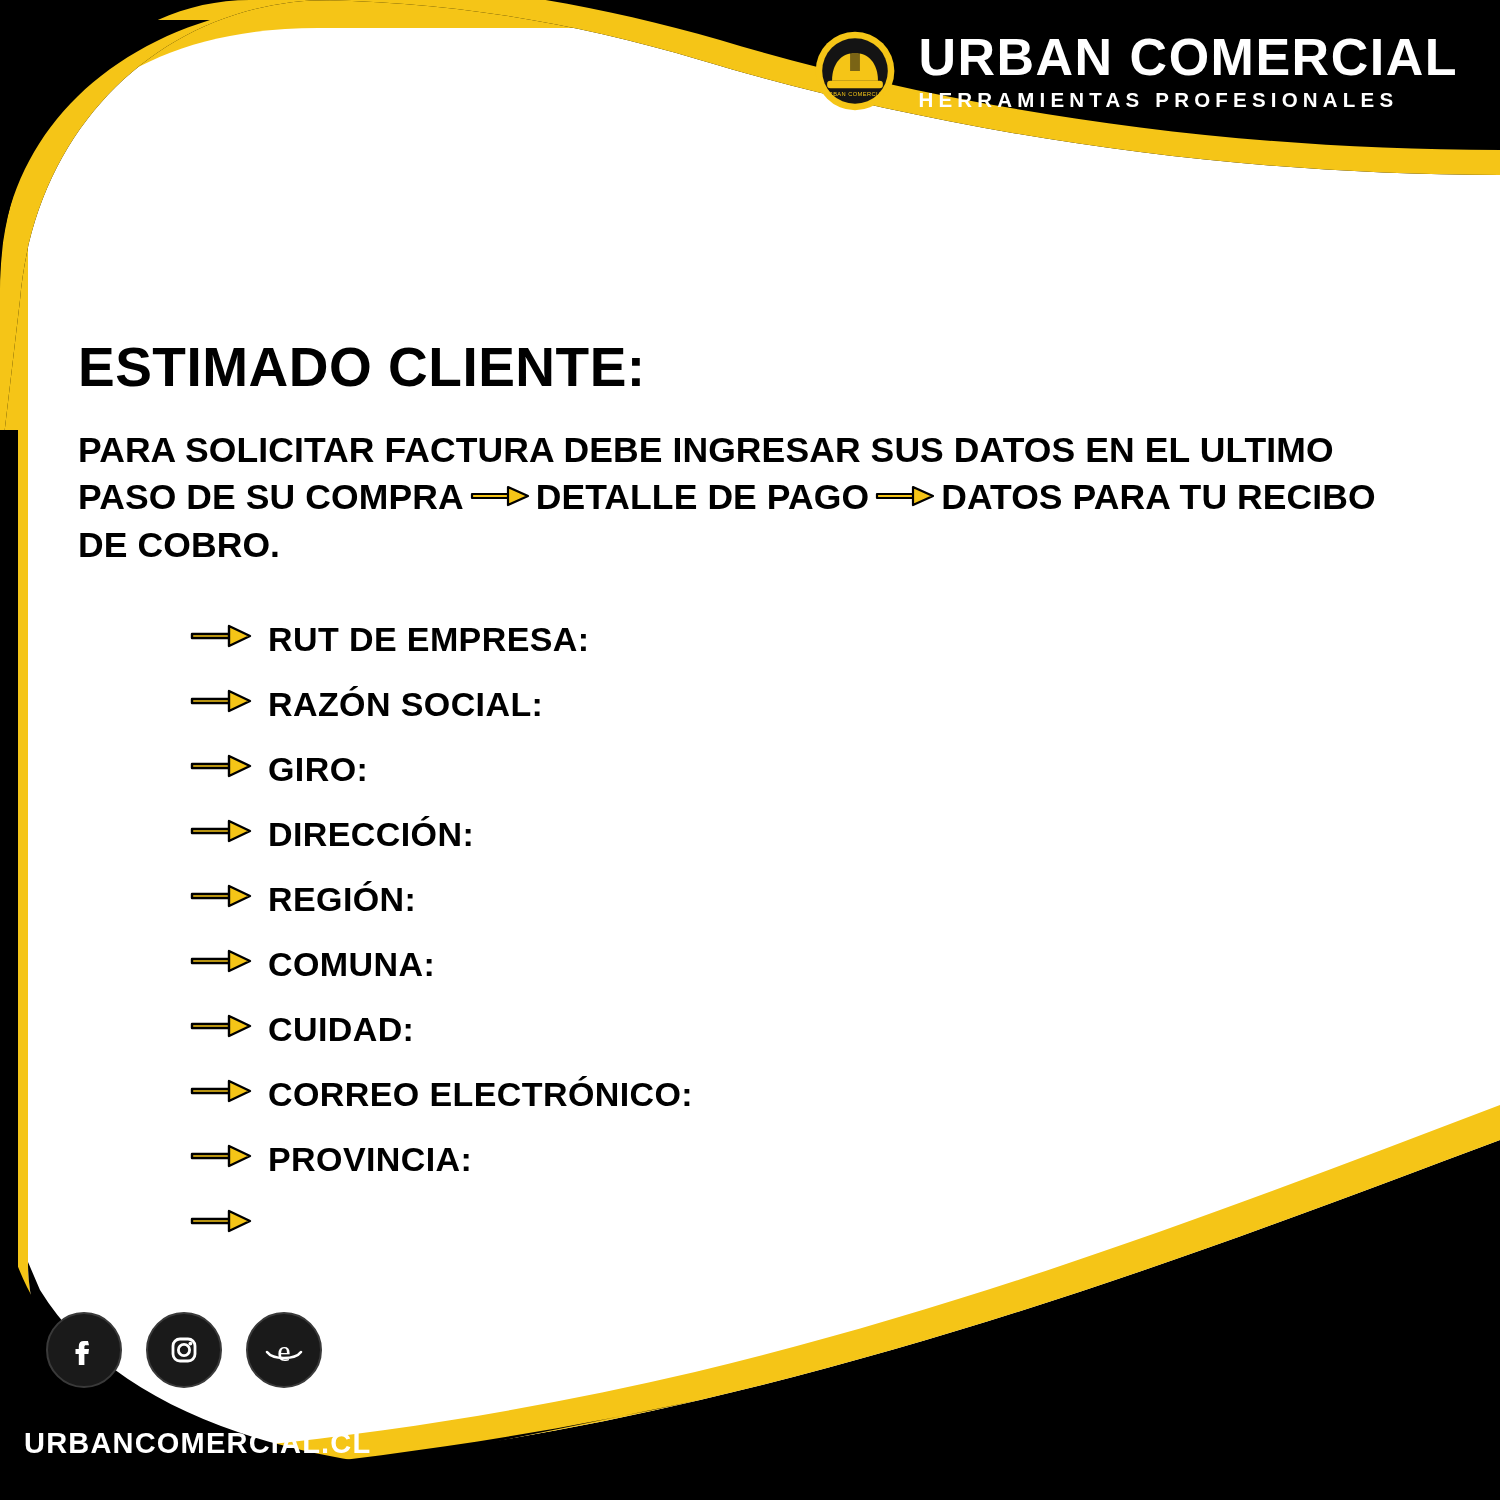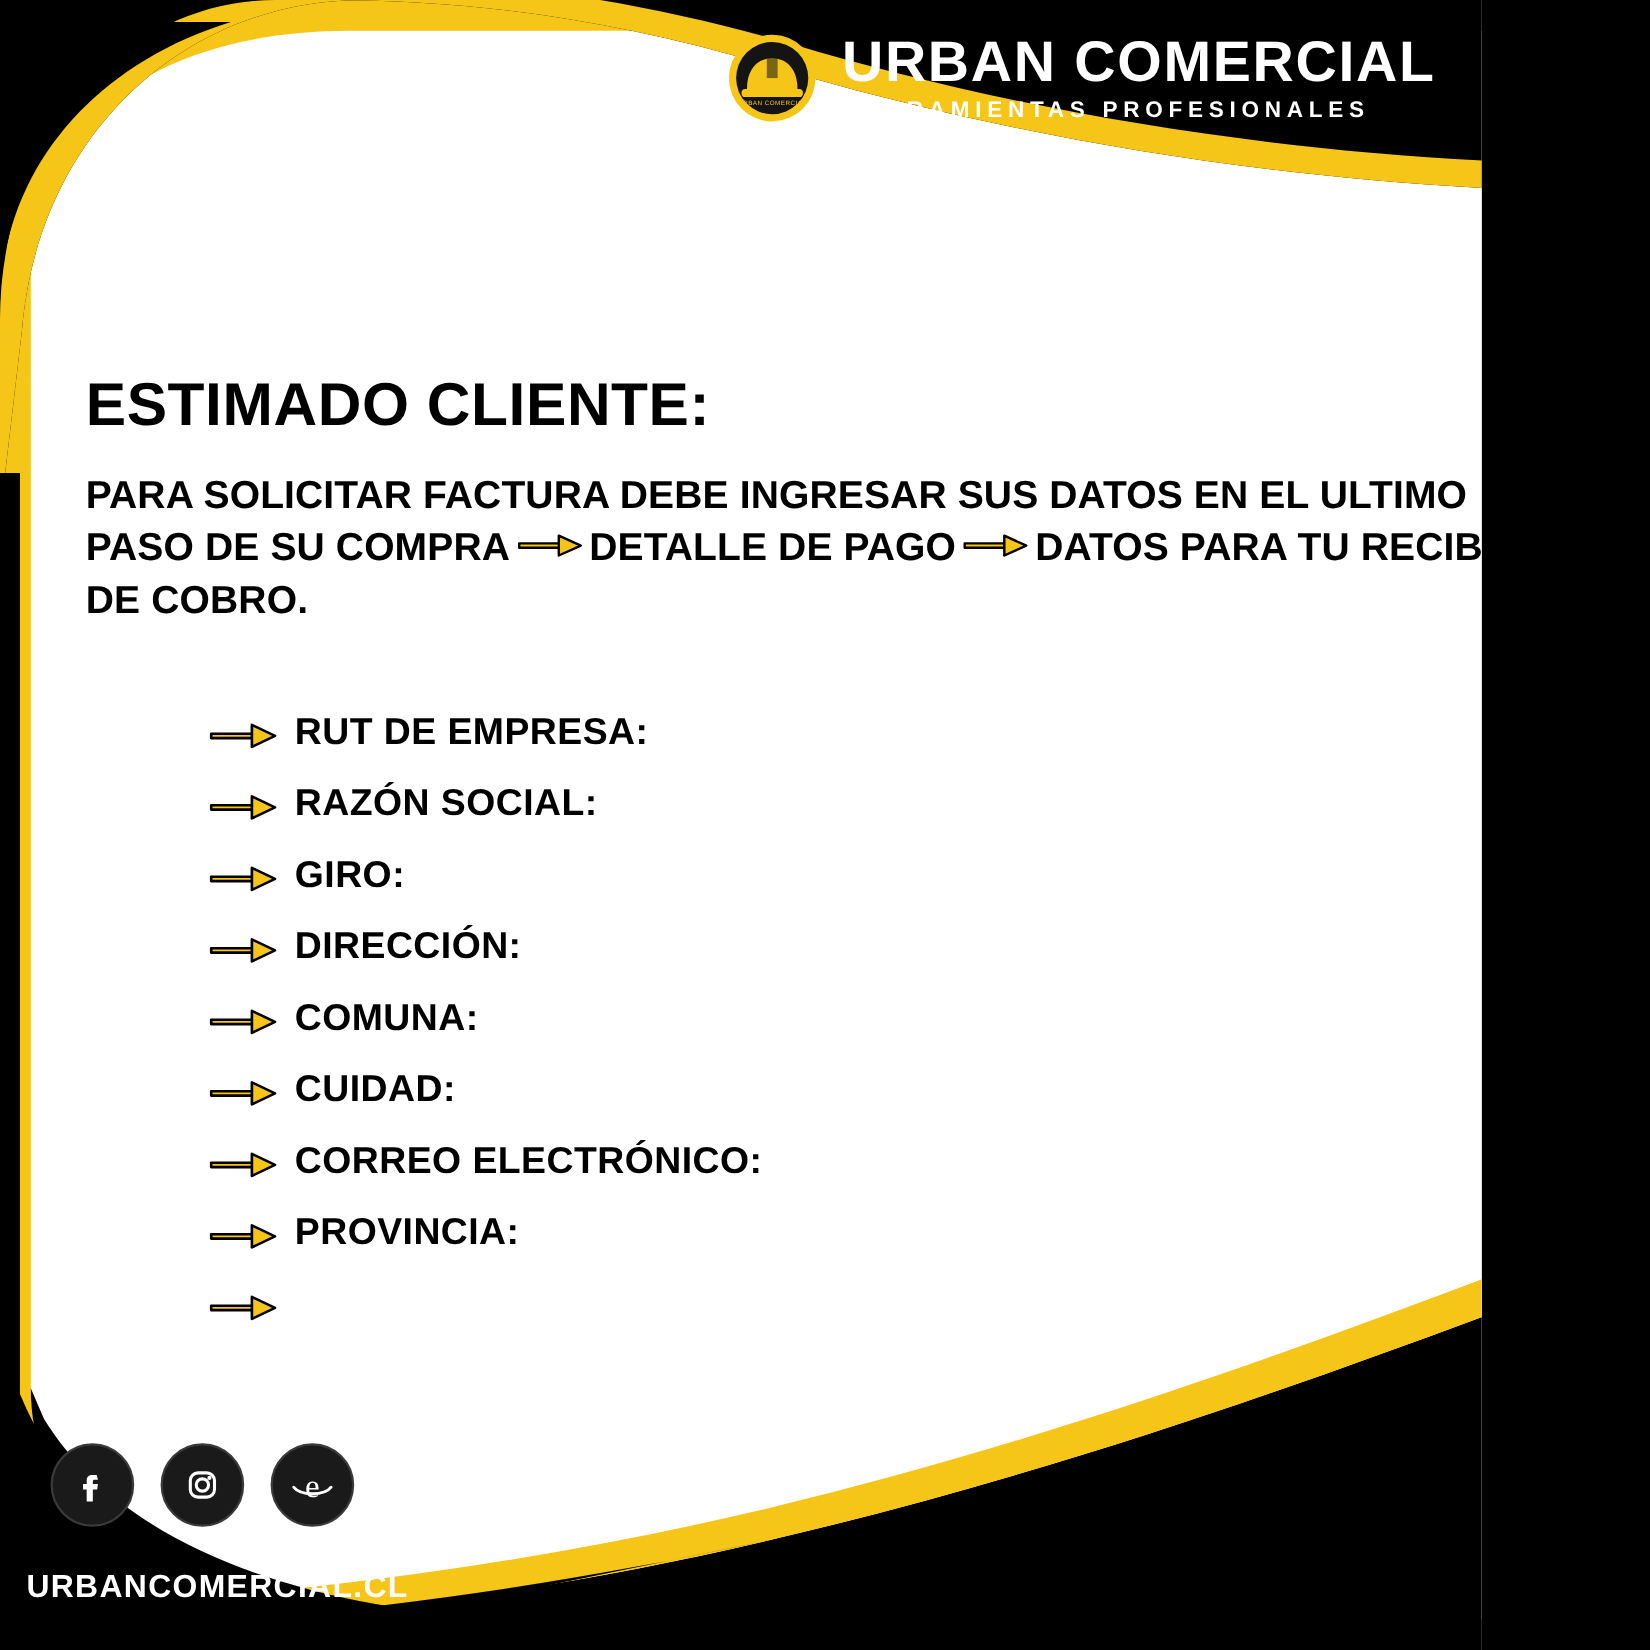--- a/index.html
+++ b/index.html
@@ -9,21 +9,21 @@
   body {
     width: 1500px;
     height: 1500px;
     background: #000000;
     font-family: "Liberation Sans", sans-serif;
     overflow: hidden;
   }
 
   #poster {
     position: relative;
-    width: 1347px;
+    width: 1500px;
     height: 1500px;
     background: #be185d;
     overflow: hidden;
   }
 
   
   .deco-svg {
     position: absolute;
     top: 0;
     left: 0;
@@ -101,21 +101,21 @@
 
   
   .fields {
     position: absolute;
     left: 190px;
     top: 620px;
     z-index: 4;
   }
   .field-row {
     display: flex;
-    align-items: flex-end;
+    align-items: flex-start;
     height: 65px;
   }
   .field-arrow {
     flex: 0 0 auto;
     width: 62px;
     display: flex;
     align-items: center;
   }
   .field-label {
     color: #000000;
@@ -243,20 +243,28 @@
 
     <div class="field-row">
       <span class="field-arrow">
         <svg width="62" height="32" viewBox="0 0 62 32">
             <path d="M2 18 L39 18 L39 6 L60 16 L39 26 L39 14 L2 14 Z" fill="#F5C517" stroke="#000" stroke-width="2.4" stroke-linejoin="round"></path>
           </svg>
       </span>
       <span class="field-label">DIRECCIÓN:</span>
     </div>
 
+    <div class="field-row">
+      <span class="field-arrow">
+        <svg width="62" height="32" viewBox="0 0 62 32">
+            <path d="M2 18 L39 18 L39 6 L60 16 L39 26 L39 14 L2 14 Z" fill="#F5C517" stroke="#000" stroke-width="2.4" stroke-linejoin="round"></path>
+          </svg>
+      </span>
+      <span class="field-label">REGIÓN:</span>
+    </div>
 
     <div class="field-row">
       <span class="field-arrow">
         <svg width="62" height="32" viewBox="0 0 62 32">
             <path d="M2 18 L39 18 L39 6 L60 16 L39 26 L39 14 L2 14 Z" fill="#F5C517" stroke="#000" stroke-width="2.4" stroke-linejoin="round"></path>
           </svg>
       </span>
       <span class="field-label">COMUNA:</span>
     </div>
 

